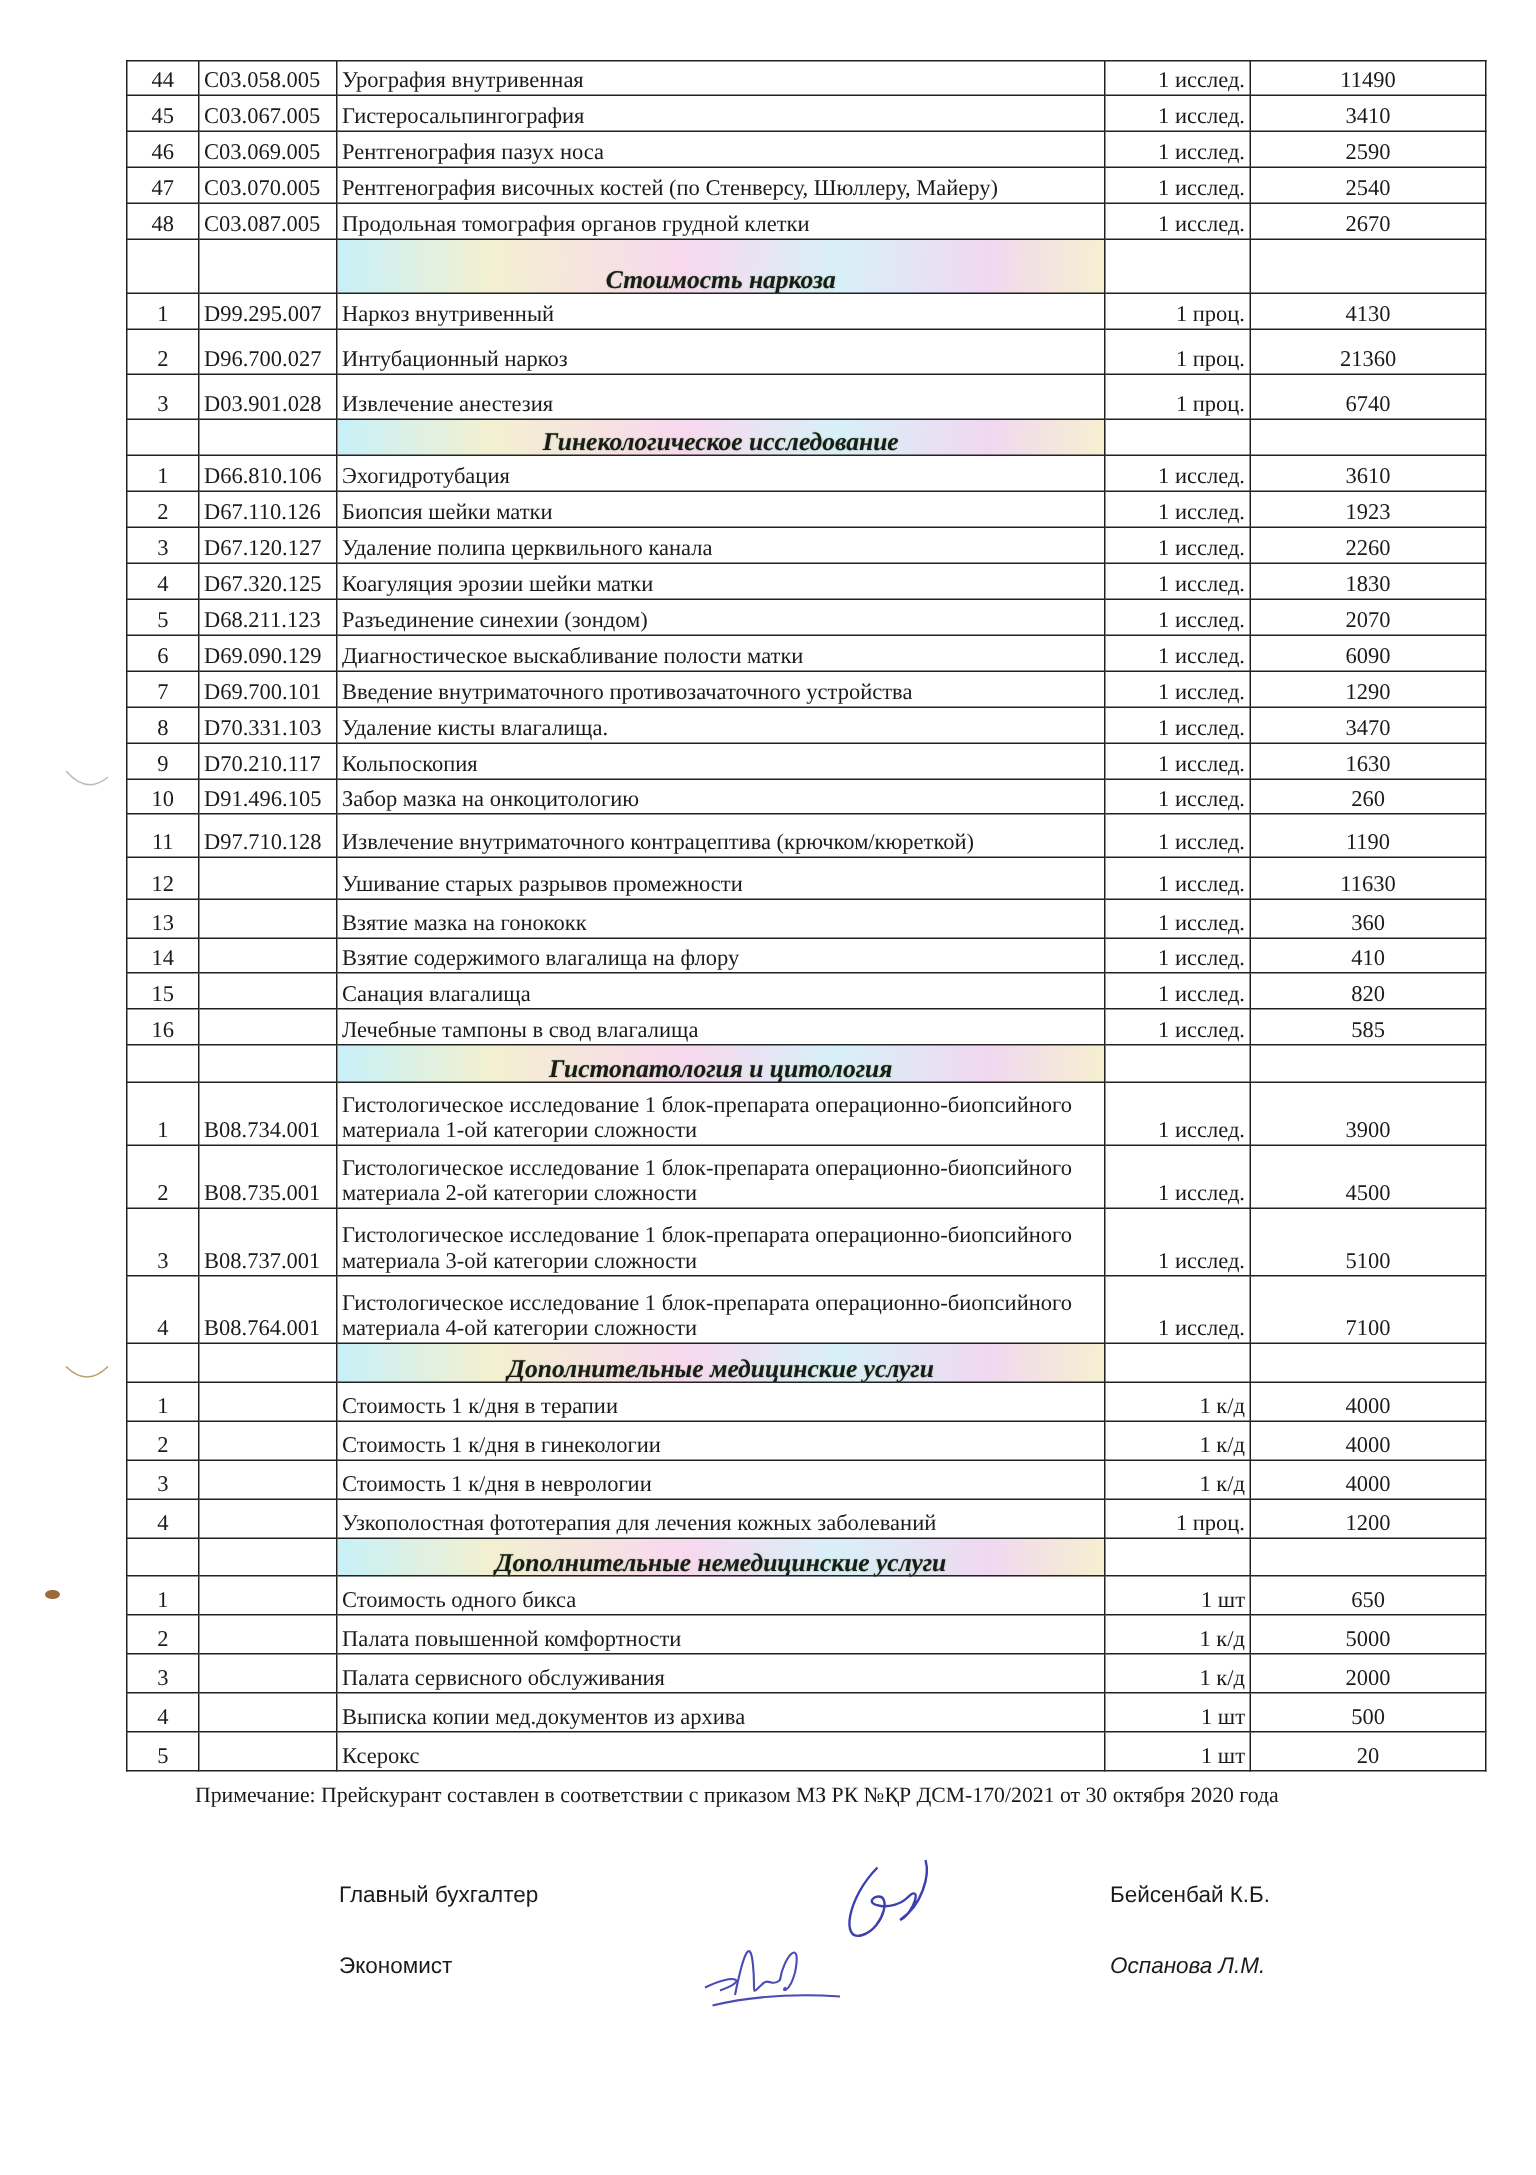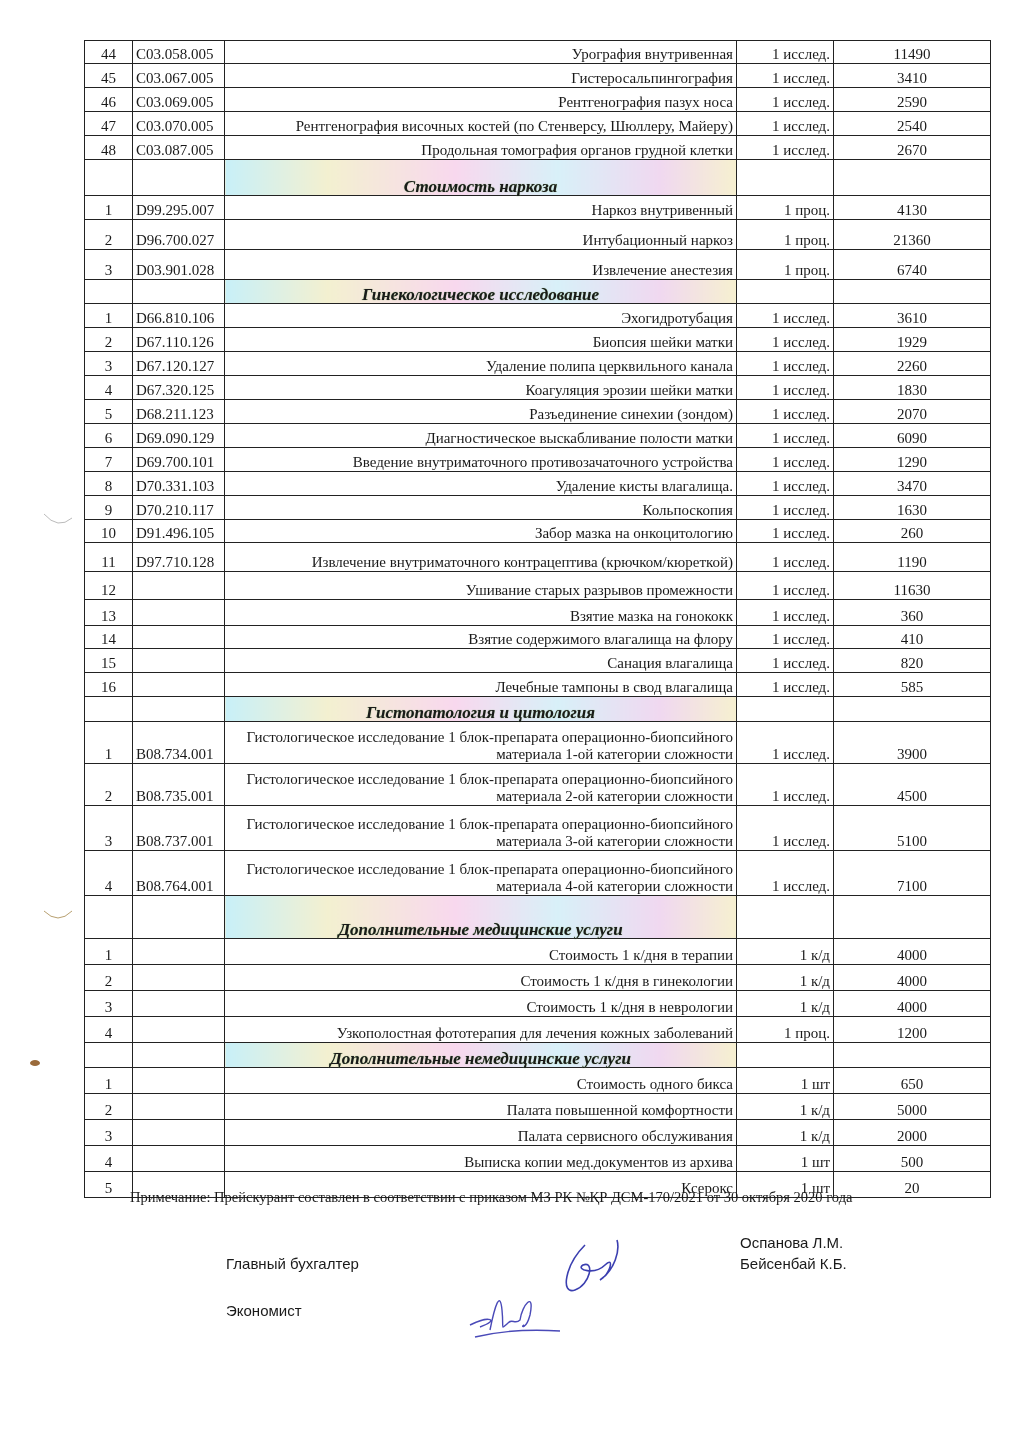--- a/index.html
+++ b/index.html
@@ -3,21 +3,21 @@
 <meta charset="utf-8">
 <style>
   html, body { margin:0; padding:0; background:#ffffff; }
   body { width:1024px; height:1450px; position:relative; overflow:hidden;
          font-family:"Liberation Serif", serif; color:#1a1a1a; }
   table.price { position:absolute; left:84px; top:40px; width:906px;
          border-collapse:collapse; table-layout:fixed; font-size:15px; }
   table.price td { border:1.5px solid #222; padding:0 3px; line-height:17px; vertical-align:bottom; }
   td.num { text-align:center; }
   td.code { text-align:left; padding-left:2px; white-space:nowrap; }
-  td.name { text-align:right; }
+  td.name { text-align:left; }
   td.unit { text-align:right; }
   td.price-val { text-align:center; }
   tr.sec td.sec-title {
      text-align:center; font-style:italic; font-weight:bold; font-size:17px;
      background: linear-gradient(90deg, #c8f0f8 0%, #f3f0d0 20%, #f8d8ee 45%, #d8f0f8 65%, #f0d8f0 85%, #f6f0d0 100%);
   }
   tr.sec td.sec-title span { text-shadow: 0 0 1px #7a6; }
   td.mid { vertical-align:middle; }
   .note { position:absolute; left:130px; top:1189px; font-size:14.5px; }
   .sig { position:absolute; font-family:"Liberation Sans", sans-serif; font-size:15px; }
@@ -111,21 +111,21 @@
         <td class="code">D66.810.106</td>
         <td class="name">Эхогидротубация</td>
         <td class="unit">1 исслед.</td>
         <td class="price-val">3610</td>
       </tr>
       <tr style="height: 24px;">
         <td class="num">2</td>
         <td class="code">D67.110.126</td>
         <td class="name">Биопсия шейки матки</td>
         <td class="unit">1 исслед.</td>
-        <td class="price-val">1929</td>
+        <td class="price-val">1923</td>
       </tr>
       <tr style="height: 24px;">
         <td class="num">3</td>
         <td class="code">D67.120.127</td>
         <td class="name">Удаление полипа церквильного канала</td>
         <td class="unit">1 исслед.</td>
         <td class="price-val">2260</td>
       </tr>
       <tr style="height: 24px;">
         <td class="num">4</td>
@@ -246,21 +246,21 @@
         <td class="unit mid">1 исслед.</td>
         <td class="price-val mid">5100</td>
       </tr>
       <tr style="height: 45px;">
         <td class="num mid">4</td>
         <td class="code mid">B08.764.001</td>
         <td class="name">Гистологическое исследование 1 блок-препарата операционно-биопсийного материала 4-ой категории сложности</td>
         <td class="unit mid">1 исслед.</td>
         <td class="price-val mid">7100</td>
       </tr>
-      <tr class="sec" style="height: 43px;">
+      <tr class="sec" style="height: 26px;">
         <td></td>
         <td></td>
         <td class="sec-title"><span>Дополнительные медицинские услуги</span></td>
         <td></td>
         <td></td>
       </tr>
       <tr style="height: 26px;">
         <td class="num">1</td>
         <td class="code"></td>
         <td class="name">Стоимость 1 к/дня в терапии</td>
@@ -334,21 +334,21 @@
 </table>
 
 <div class="note">
   <span>Примечание:</span>
   <span>Прейскурант составлен в соответствии с приказом МЗ РК №ҚР ДСМ-170/2021 от 30 октября 2020 года</span>
 </div>
 
 <div class="sig" style="left:226px; top:1255px;">Главный бухгалтер</div>
 <div class="sig" style="left:740px; top:1255px;">Бейсенбай К.Б.</div>
 <div class="sig" style="left:226px; top:1302px;">Экономист</div>
-<div class="sig" style="left:740px; top:1234px;">Оспанова Л.М.</div>
+<div class="sig" style="left:740px; top:1302px;font-style:italic;">Оспанова Л.М.</div>
 
 <svg class="signature" style="left:555px; top:1235px;" width="80" height="70" viewBox="0 0 80 70">
   <path d="M30 10 C10 30, 5 60, 20 55 C35 50, 40 25, 28 30 C20 35, 40 40, 50 30 C60 20, 55 40, 45 45 C60 35, 65 15, 62 5" fill="none" stroke="#3b3fb0" stroke-width="1.6"></path>
 </svg>
 <svg class="signature" style="left:460px; top:1285px;" width="110" height="60" viewBox="0 0 110 60">
   <path d="M10 40 C30 30, 40 35, 20 42 M30 45 C35 20, 40 5, 42 25 C44 45, 40 45, 48 38 C52 33, 55 40, 60 35 C62 20, 75 5, 70 30 C66 45, 60 42, 64 40 M15 52 C40 46, 70 44, 100 46" fill="none" stroke="#4a4ab8" stroke-width="1.4"></path>
 </svg>
 
 <svg class="mark" style="left:40px; top:510px;" width="36" height="20">
   <path d="M4 4 Q18 20 32 8" fill="none" stroke="#bbb" stroke-width="1"></path>

